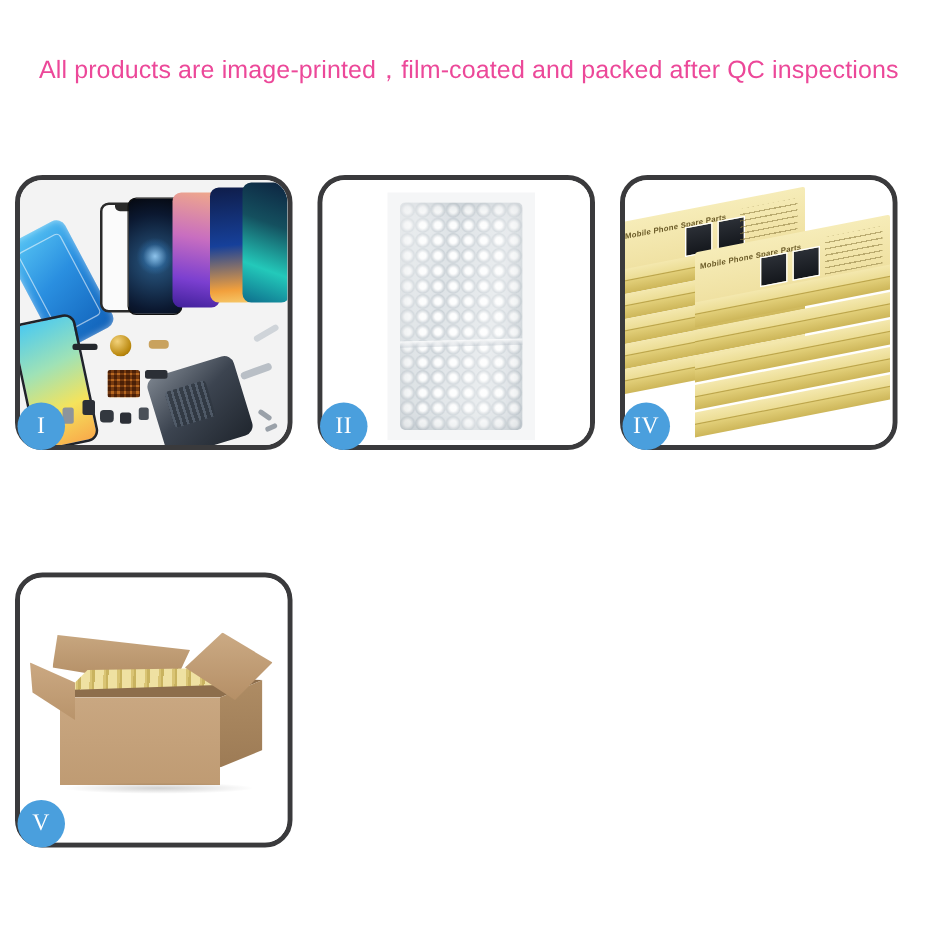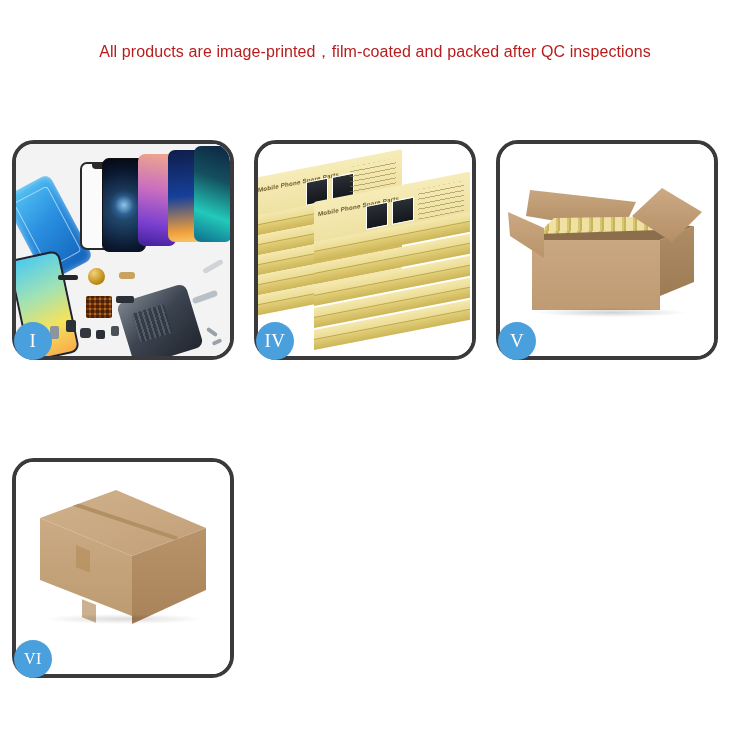--- a/index.html
+++ b/index.html
@@ -11,21 +11,21 @@
   .page{width:750px;height:750px;position:relative;}
 
   
   .header{text-align:center;padding-top:30px;}
   .title{
     font-size:37px;font-weight:bold;color:#111111;
     letter-spacing:1.2px;line-height:1.05;
     font-family:"Liberation Sans", sans-serif;
   }
   .subtitle{
-    font-size:16px;color:#b91c1c;margin-top:12px;letter-spacing:.1px;
+    font-size:20px;color:#ec4899;margin-top:12px;letter-spacing:.1px;
     font-family:"Liberation Sans", sans-serif;
   }
 
   
   .grid{
     position:absolute;left:12px;top:140px;
     width:726px;
     display:grid;
     grid-template-columns:242px 242px 242px;
     grid-template-rows:222px 222px;
@@ -362,20 +362,31 @@
           <div class="pt j"></div>
           <div class="pt k"></div>
           <div class="pt l"></div>
           <div class="pt m"></div>
           <div class="pt n"></div>
         </div>
       </div>
       <div class="badge">I</div>
     </div>
 
+    <div class="cellwrap">
+      <div class="panel">
+        <div class="scene p2">
+          <div class="bw-bg"></div>
+          <div class="bw"></div>
+          <div class="bw-sheen"></div>
+          <div class="bw-fold"></div>
+        </div>
+      </div>
+      <div class="badge">II</div>
+    </div>
 
 
     <div class="cellwrap">
       <div class="panel">
         <div class="scene p4">
 
           <div class="stackA">
             <div class="lid">
               <div class="lbl">Mobile Phone Spare Parts</div>
               <div class="sw sw1"></div>
@@ -447,29 +458,15 @@
           <div class="c5-right"></div>
           <div class="c5-body"></div>
           <div class="c5-flapL"></div>
           <div class="c5-flapR"></div>
           <div class="c5-shadow"></div>
         </div>
       </div>
       <div class="badge">V</div>
     </div>
 
-    <div class="cellwrap">
-      <div class="panel">
-        <div class="scene p6">
-          <div class="c6-top"></div>
-          <div class="c6-seam"></div>
-          <div class="c6-left"></div>
-          <div class="c6-right"></div>
-          <div class="c6-tab1"></div>
-          <div class="c6-tab2"></div>
-          <div class="c6-shadow"></div>
-        </div>
-      </div>
-      <div class="badge small">VI</div>
-    </div>
 
   </div>
 </div>
 
 </body></html>

